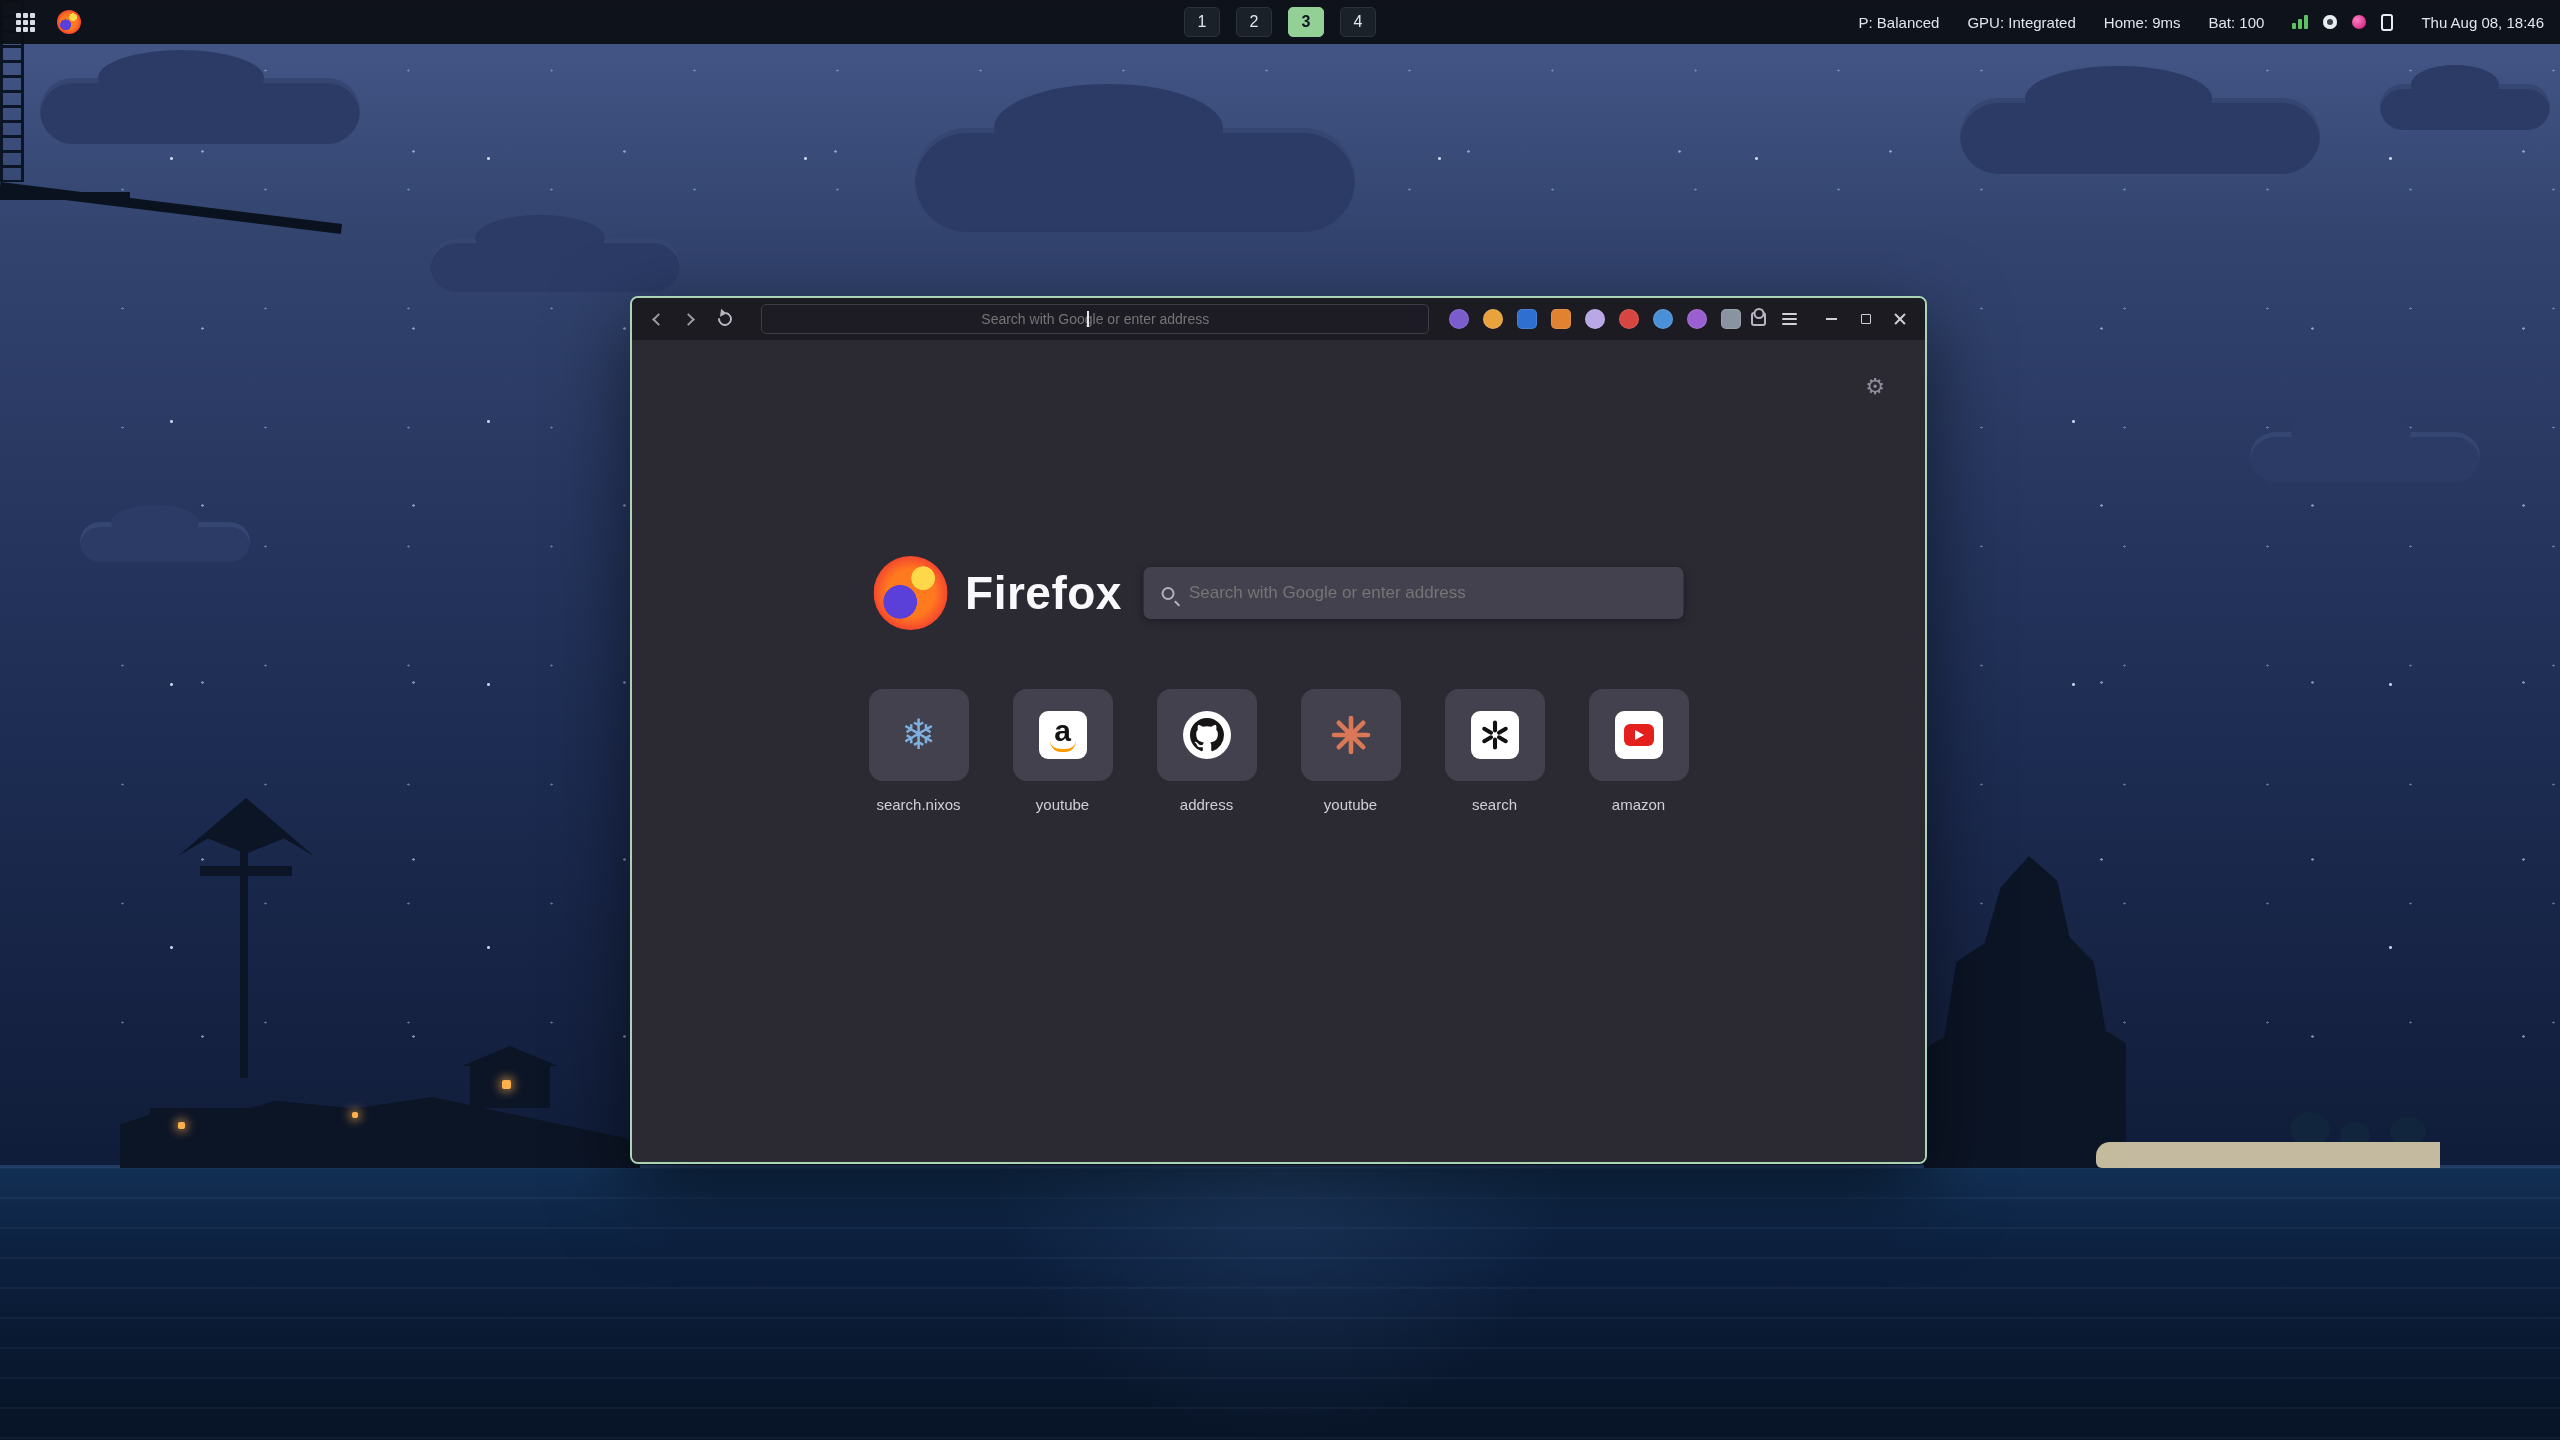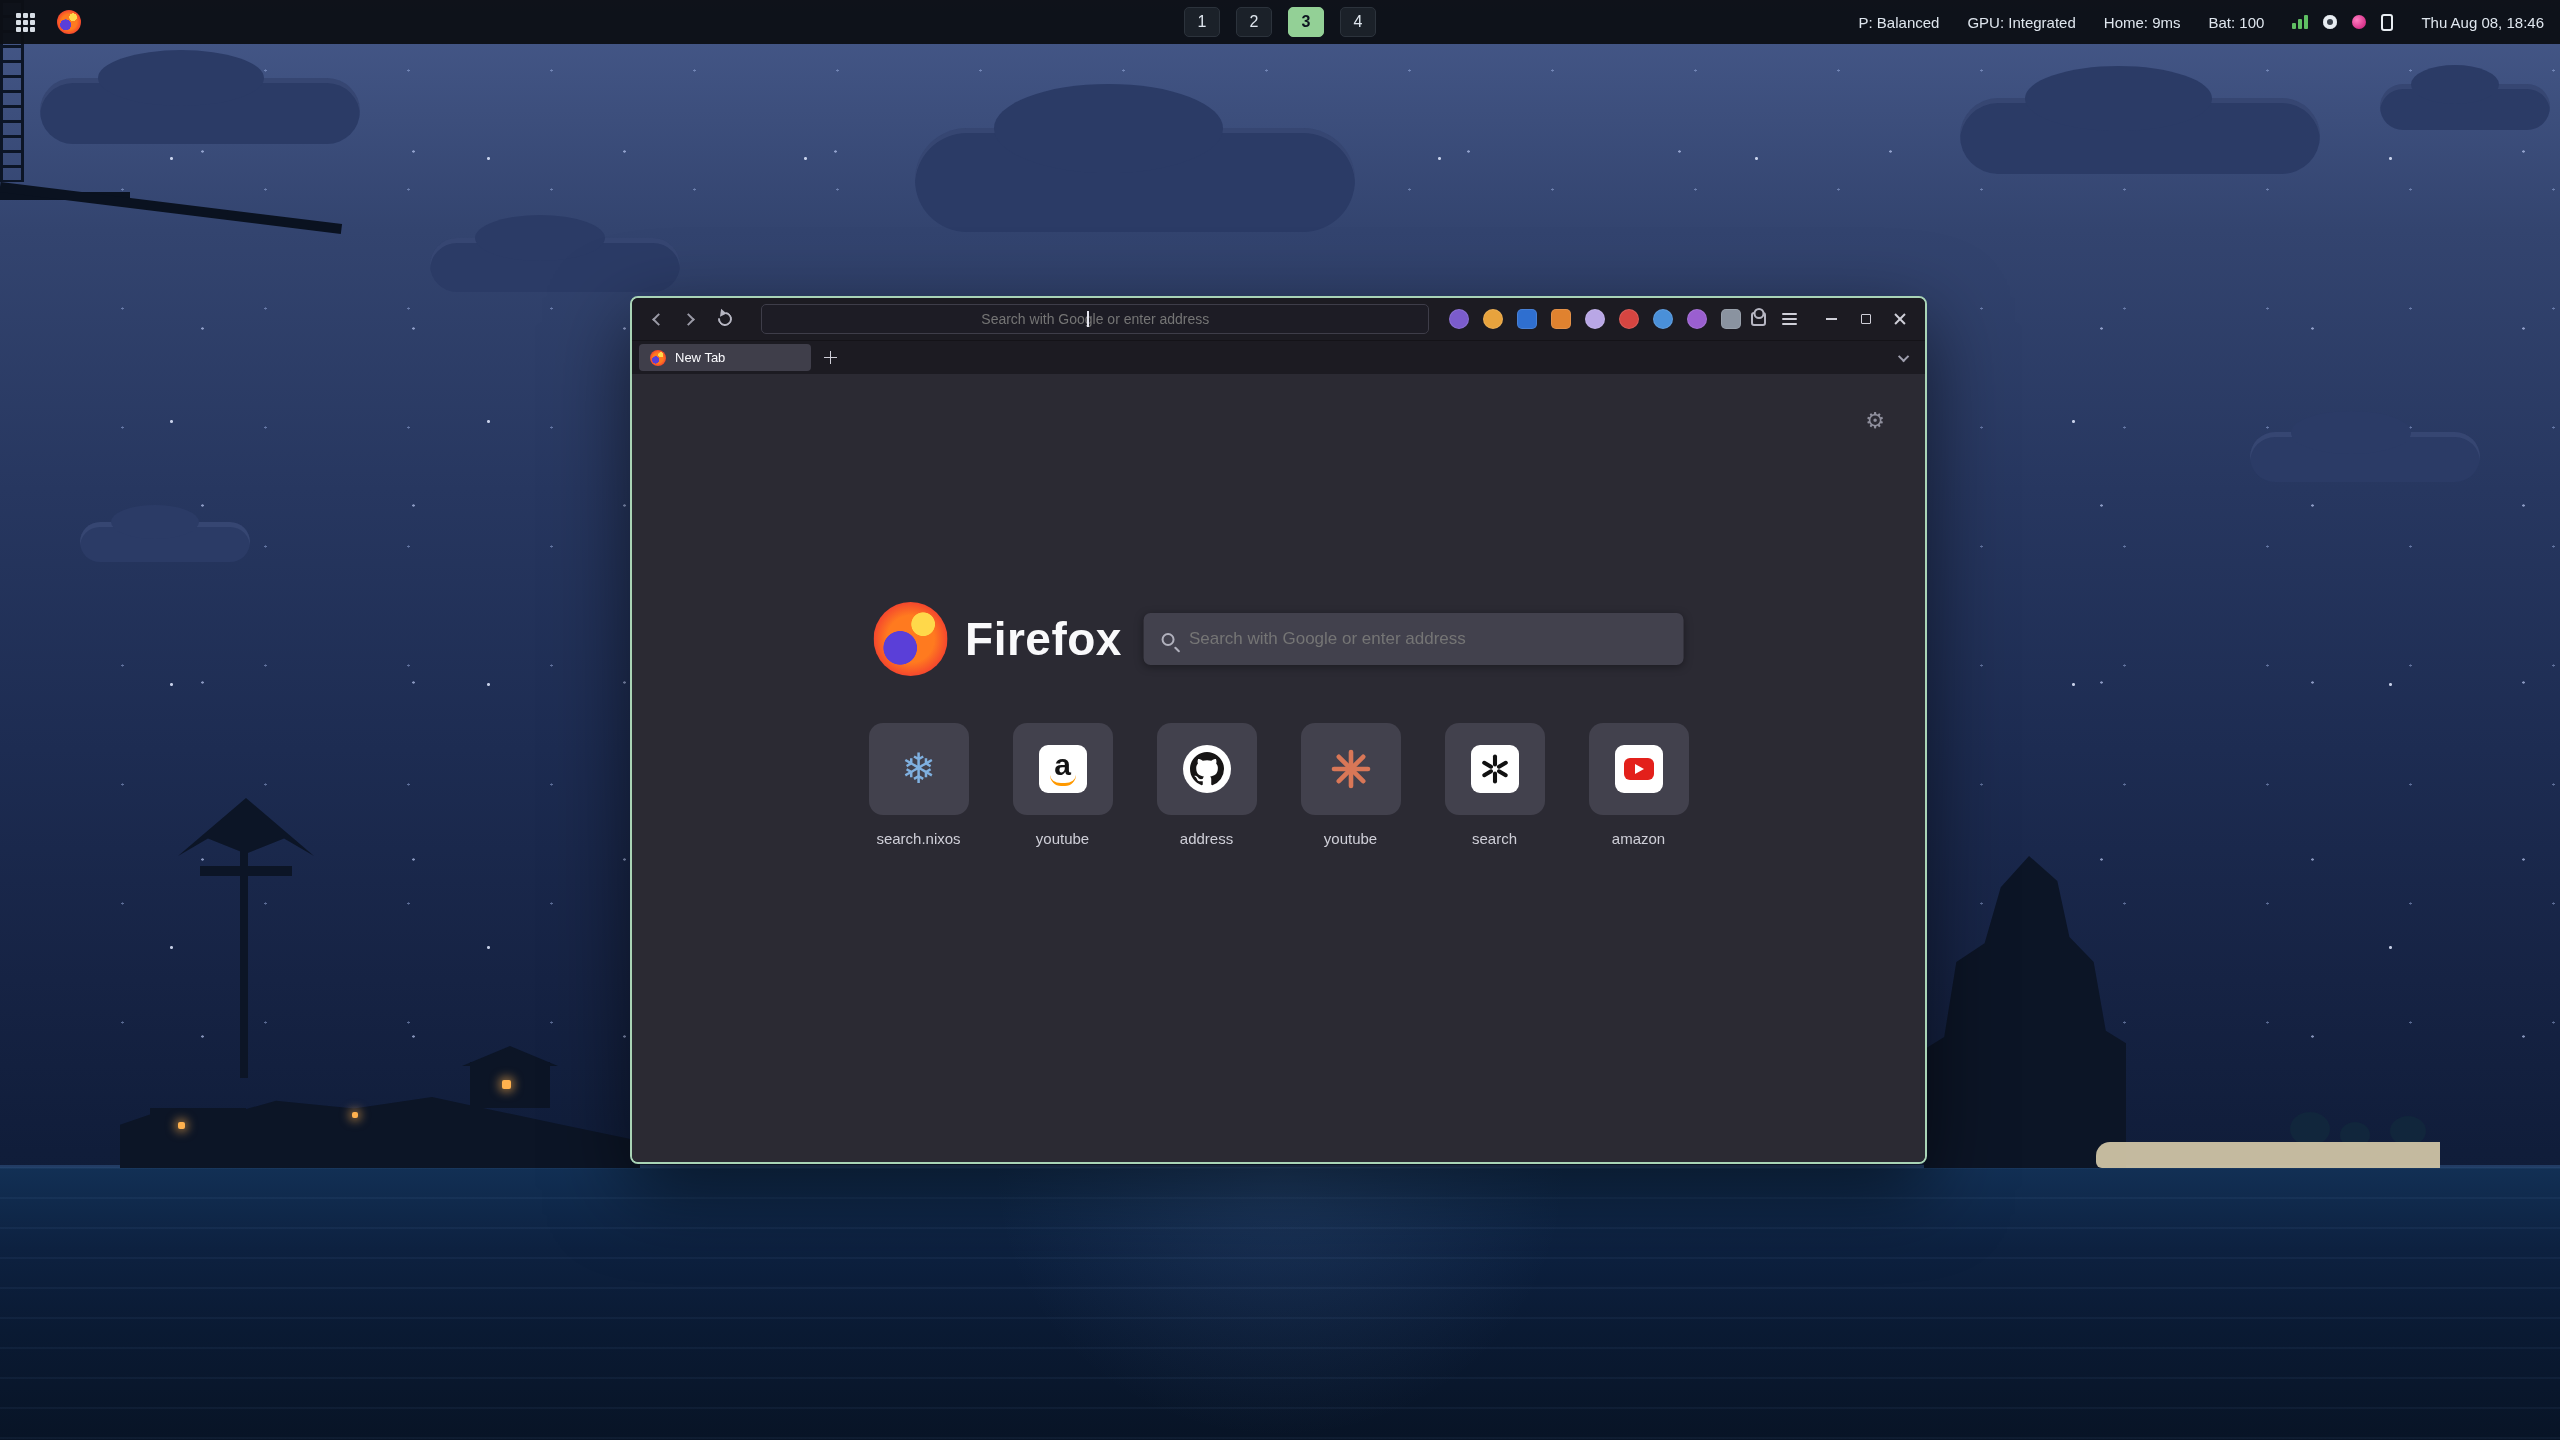--- a/index.html
+++ b/index.html
@@ -128,21 +128,21 @@
   .tab-title { font-size:13px; color:#fbfbfe; white-space:nowrap; overflow:hidden; }
   .plusbtn { width:27px; height:27px; border-radius:4px; display:flex; align-items:center; justify-content:center; cursor:pointer; position:relative; }
   .plusbtn::before,.plusbtn::after { content:""; position:absolute; background:#cfcfd8; }
   .plusbtn::before { width:13px; height:1.8px; } .plusbtn::after { width:1.8px; height:13px; }
   .tab-chevron { margin-left:auto; width:26px; height:26px; display:flex; align-items:center; justify-content:center; cursor:pointer; }
   .tab-chevron i { width:8px; height:8px; border-left:2px solid #9f9fae; border-bottom:2px solid #9f9fae; transform:rotate(-45deg) translateY(-2px); }
 
   .content { flex:1; background:#2b2a33; position:relative; }
   .gear { position:absolute; top:36px; right:40px; font-size:22px; color:#8f8f9d; cursor:pointer; line-height:1; }
 
-  .hero { position:absolute; top:228px; left:50%; transform:translateX(-50%); display:flex; align-items:center; }
+  .hero { position:absolute; top:216px; left:50%; transform:translateX(-50%); display:flex; align-items:center; }
   .hero .fxlogo { width:74px; height:74px; flex:0 0 auto; }
   .wordmark { font-size:46px; font-weight:700; color:#f9f9fb; letter-spacing:.5px; margin:0 22px 0 18px; }
   .nt-search { width:540px; height:52px; background:#42414d; border-radius:7px; display:flex; align-items:center; gap:14px;
     padding:0 18px; box-shadow:0 2px 8px rgba(0,0,0,.35); cursor:text; }
   .mag { width:13px; height:13px; border:2.2px solid #b1b1bd; border-radius:50%; position:relative; flex:0 0 auto; }
   .mag::after { content:""; position:absolute; left:11px; top:11px; width:7px; height:2.2px; background:#b1b1bd; border-radius:2px; transform:rotate(45deg); transform-origin:left center; }
   .nt-search input { flex:1; background:transparent; border:none; outline:none; color:#b9b9c4; font-size:17px; font-family:inherit; }
 
   .shortcuts { position:absolute; top:349px; left:50%; transform:translateX(-50%); display:flex; gap:44px; }
   .shortcut { width:100px; display:flex; flex-direction:column; align-items:center; gap:15px; cursor:pointer; }
@@ -276,30 +276,20 @@
         </div>
       <div class="wbtn">
           <div class="ic-max"></div>
         </div>
       <div class="wbtn">
           <div class="ic-close"></div>
         </div>
     </div>
   </div>
 
-  <div class="tabbar">
-    <div class="tab">
-      <div class="fxlogo"></div>
-      <span class="tab-title">New Tab</span>
-    </div>
-    <div class="plusbtn"></div>
-    <div class="tab-chevron">
-        <i></i>
-      </div>
-  </div>
 
   <div class="content">
     <div class="gear">⚙</div>
 
     <div class="hero">
       <div class="fxlogo"></div>
       <div class="wordmark">Firefox</div>
       <div class="nt-search">
         <div class="mag"></div>
         <input type="text" placeholder="Search with Google or enter address" style="">

